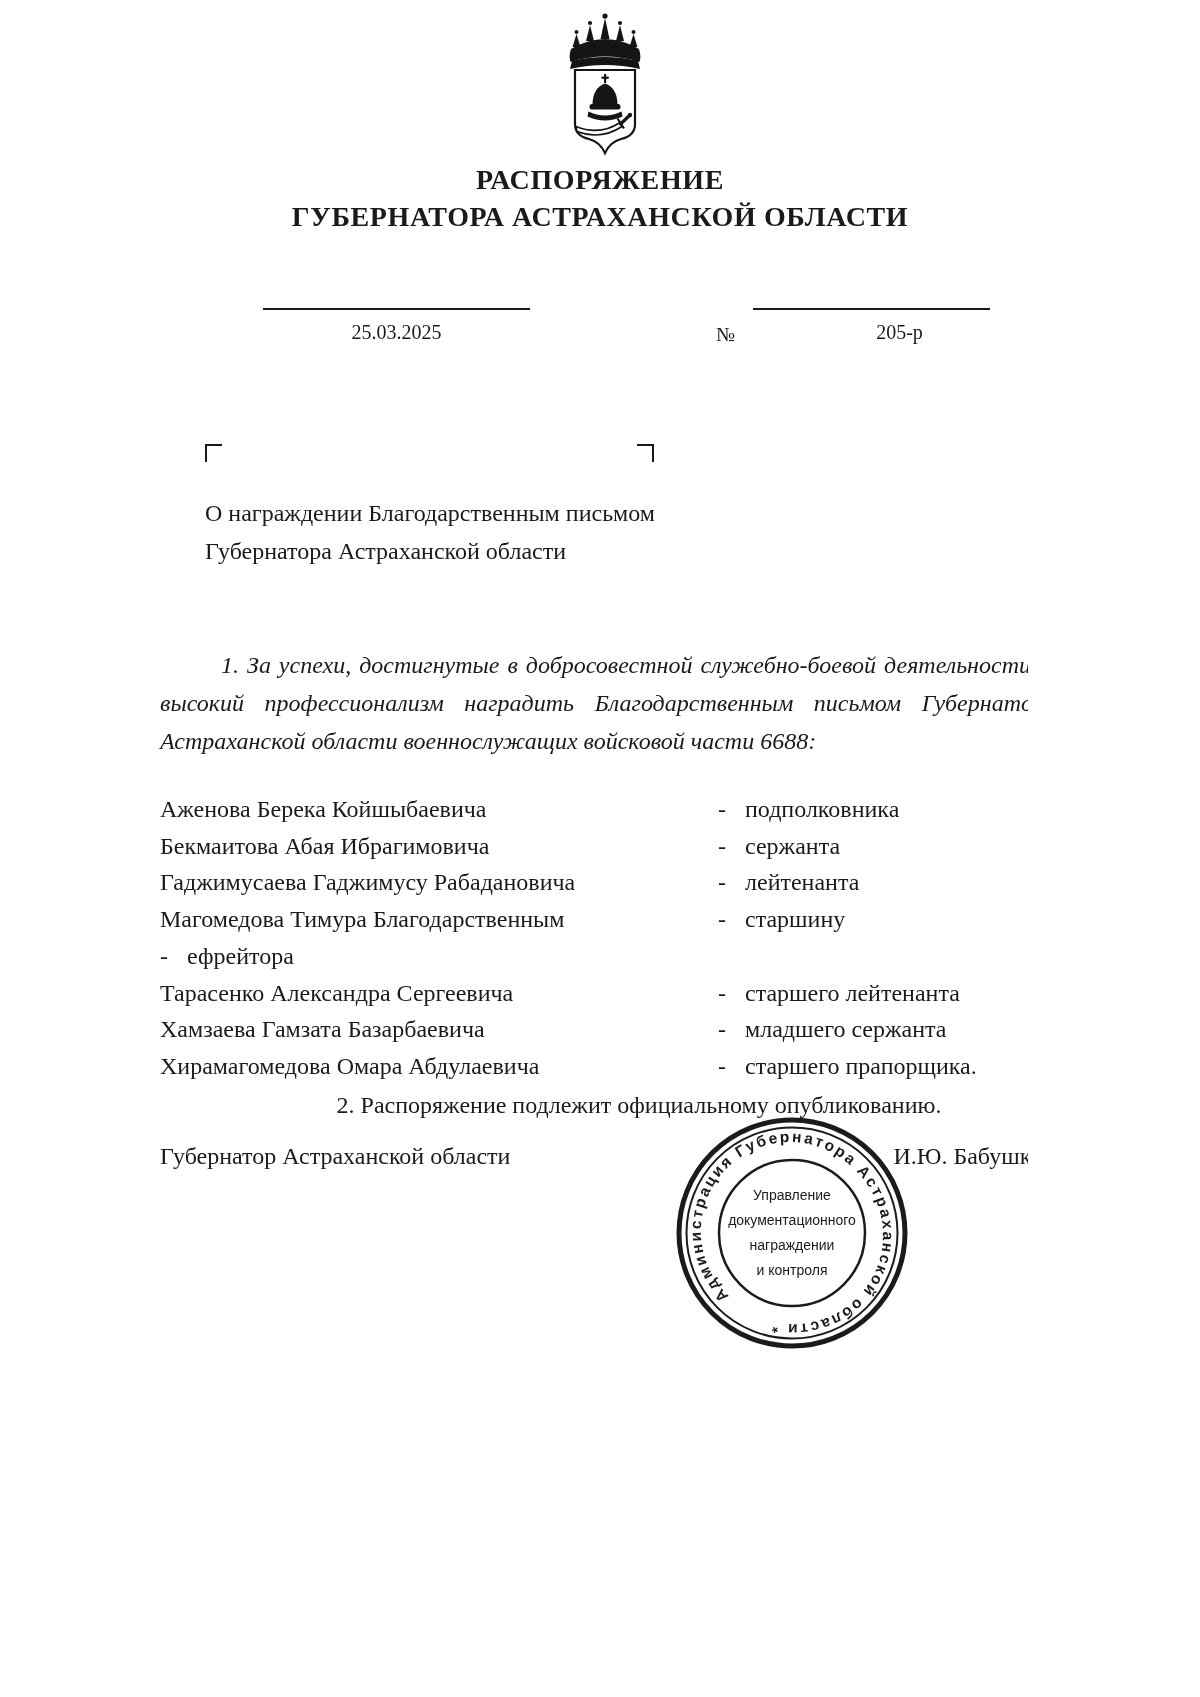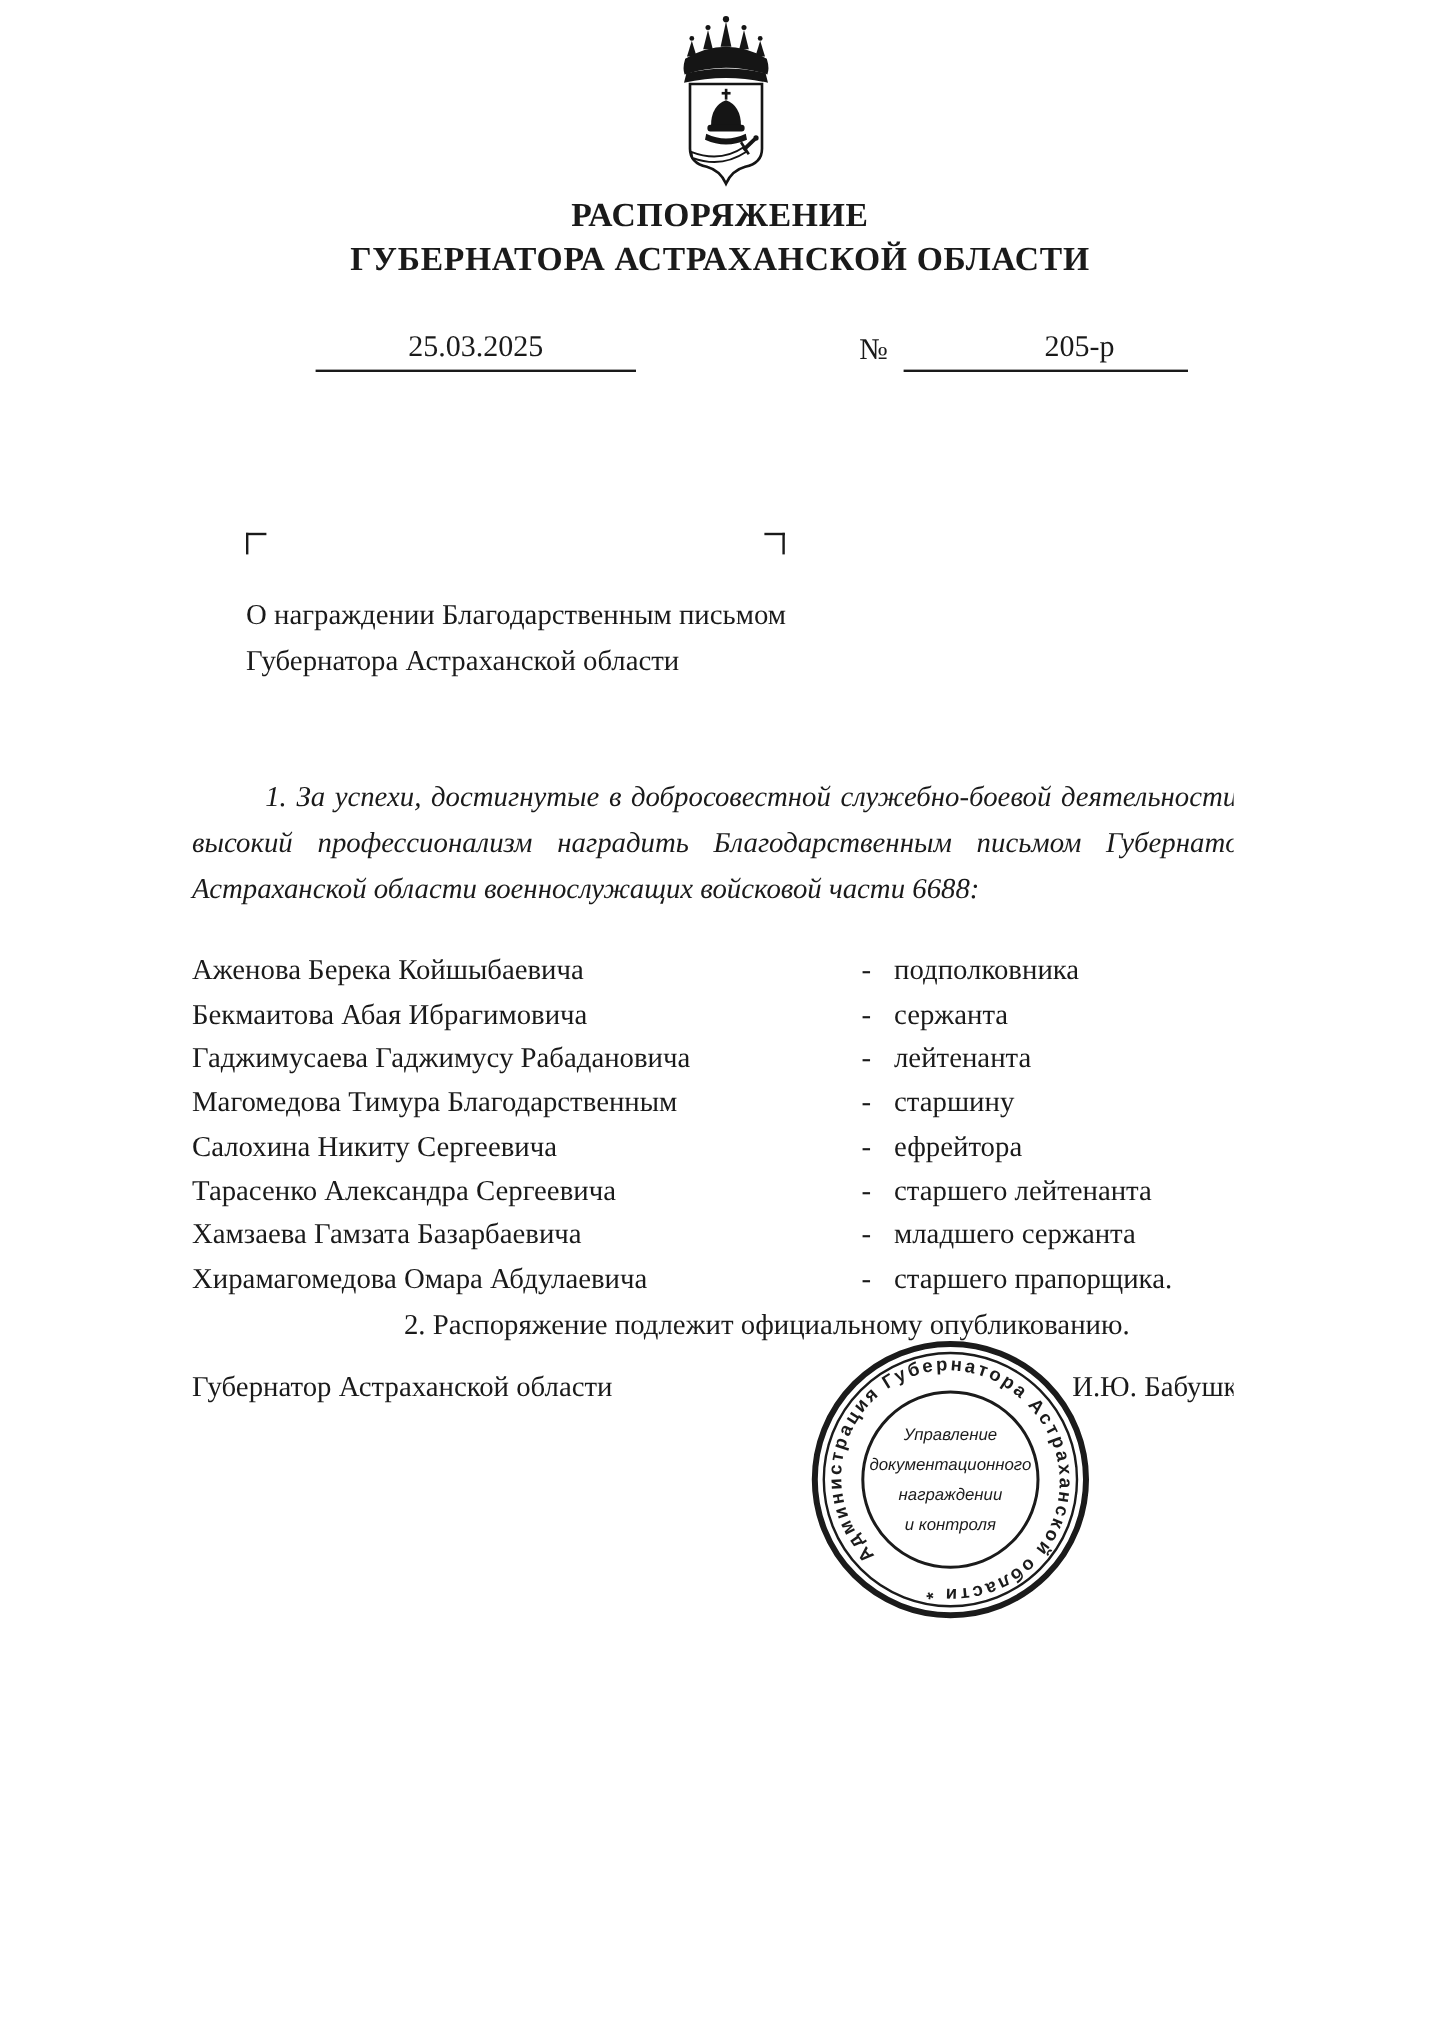--- a/index.html
+++ b/index.html
@@ -19,21 +19,21 @@
   
   .title-line {
     position: absolute; left: 0; width: 1200px;
     text-align: center; font-weight: bold; font-size: 28px;
     letter-spacing: 0.6px; white-space: nowrap;
   }
   .title-1 { top: 164px; }
   .title-2 { top: 201px; }
 
   
-  .meta { font-size: 25px; }
+  .meta { font-size: 20px; margin-top: 45px; }
   .date-value   { position: absolute; left: 263px; top: 276px; width: 267px; text-align: center; }
   .date-line    { position: absolute; left: 263px; top: 308px; width: 267px; border-top: 2px solid #1a1a1a; }
   .number-sign  { position: absolute; left: 716px; top: 278px; }
   .number-value { position: absolute; left: 781px; top: 276px; width: 237px; text-align: center; }
   .number-line  { position: absolute; left: 753px; top: 308px; width: 237px; border-top: 2px solid #1a1a1a; }
 
   
   .corner-mark { position: absolute; width: 15px; height: 16px; }
   .corner-mark.left  { left: 205px; top: 444px; border-left: 2.5px solid #1a1a1a; border-top: 2.5px solid #1a1a1a; }
   .corner-mark.right { left: 637px; top: 444px; border-right: 2.5px solid #1a1a1a; border-top: 2.5px solid #1a1a1a; }
@@ -67,21 +67,21 @@
   .stamp svg { position: absolute; left: 0; top: 0; width: 240px; height: 240px; }
   .stamp .ring-text {
     font-family: "Liberation Sans", sans-serif;
     font-size: 15.5px; font-weight: bold; letter-spacing: 2.2px;
     fill: #1b1b1b;
   }
   .stamp-center {
     position: absolute; inset: 0;
     display: flex; flex-direction: column; justify-content: center; align-items: center;
     font-family: "Liberation Sans", sans-serif;
-    font-size: 14px; line-height: 25px; color: #1b1b1b; text-align: center; font-style: italic;
+    font-size: 14px; line-height: 25px; color: #1b1b1b; text-align: center;
   }
 </style>
 </head>
 <body>
 
 <div class="page">
 
   <div class="emblem">
     <svg viewBox="0 0 84 148" fill="#151515" stroke="none">
 
@@ -143,21 +143,20 @@
       <span class="awardee-name">Гаджимусаева Гаджимусу Рабадановича</span>
       <span class="awardee-dash">-</span>
       <span class="awardee-rank">лейтенанта</span>
     </div>
     <div class="awardee-row">
       <span class="awardee-name">Магомедова Тимура Благодарственным</span>
       <span class="awardee-dash">-</span>
       <span class="awardee-rank">старшину</span>
     </div>
     <div class="awardee-row">
-      <span class="awardee-name">Салохина Никиту Сергеевича</span>
       <span class="awardee-dash">-</span>
       <span class="awardee-rank">ефрейтора</span>
     </div>
     <div class="awardee-row">
       <span class="awardee-name">Тарасенко Александра Сергеевича</span>
       <span class="awardee-dash">-</span>
       <span class="awardee-rank">старшего лейтенанта</span>
     </div>
     <div class="awardee-row">
       <span class="awardee-name">Хамзаева Гамзата Базарбаевича</span>

